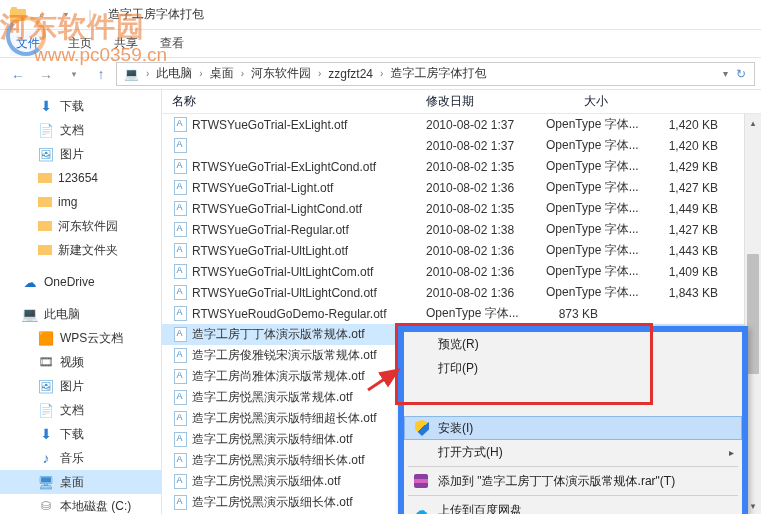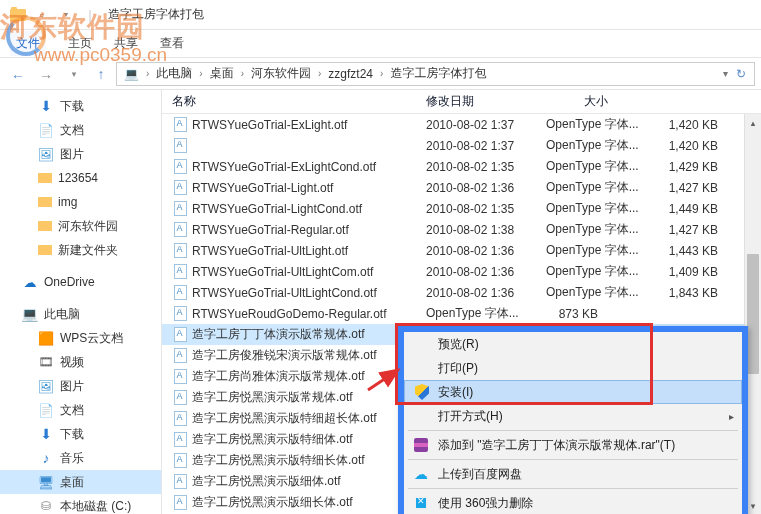--- a/index.html
+++ b/index.html
@@ -63,21 +63,21 @@
     .fl-row .col-name { display:flex; align-items:center; overflow:hidden; white-space:nowrap;}
     .fl-row .col-size { }
     
     .scrollbar-v { position:absolute; right:0; top:24px; bottom:0; width:17px; background:#f0f0f0; border-left:1px solid #e0e0e0;}
     .scrollbar-v .sb-up, .scrollbar-v .sb-down { height:17px; display:flex; align-items:center; justify-content:center; color:#606060; font-size:9px;}
     .scrollbar-v .sb-down { position:absolute; bottom:0; width:100%;}
     .scrollbar-v .sb-thumb { position:absolute; left:2px; right:2px; top: 140px; height: 120px; background:#c0c0c0; border-radius:1px;}
     
     .context-menu { position: absolute; left: 398px; top: 326px; width: 350px; background: #f2f2f2; border: 6px solid #3b82f6; box-shadow: 2px 2px 6px rgba(0,0,0,0.25); z-index: 50;}
     .ctx-item { display: flex; align-items: center; height: 24px; padding-left: 34px; color: #222; position:relative;}
-    .ctx-item.hover { background: #c5dffb; border:1px solid #8bb8e8; height:24px; padding-left:33px;}
+    .ctx-item.hover { background: #c5dffb; border:1px solid #8bb8e8; height:24px; padding-left:33px;margin-top:36px;}
     .ctx-sep { height:1px; background: #d0d0d0; margin: 2px 4px;}
     .ctx-icon { position:absolute; left: 8px; width: 18px; height: 18px; display:flex; align-items:center; justify-content:center;}
     .shield { width:14px; height:16px; background: linear-gradient(135deg, #ffc928 50%, #2877d8 50%); clip-path: polygon(50% 0, 100% 15%, 100% 60%, 50% 100%, 0 60%, 0 15%);}
     .rar { width:14px; height:14px; background: linear-gradient(#8b3fa0 35%, #d862c0 35% 65%, #8b3fa0 65%); border-radius:2px;}
     .cloud-up { color:#18a6e8; font-size:14px;}
     .del360 { width:14px; height:14px; border:2px solid #f0f0f0; background:#18a6e8; border-radius:2px; position:relative;}
     .del360::after{ content:'✕'; color:#fff; font-size:9px; position:absolute; left:1px; top:-2px;}
     .arrow-sub { position:absolute; right: 8px; color:#555; font-size:10px;}
     
     .red-box { position: absolute; left: 395px; top: 323px; width: 258px; height: 82px; border: 3px solid #e03030; z-index: 60; pointer-events: none;}

